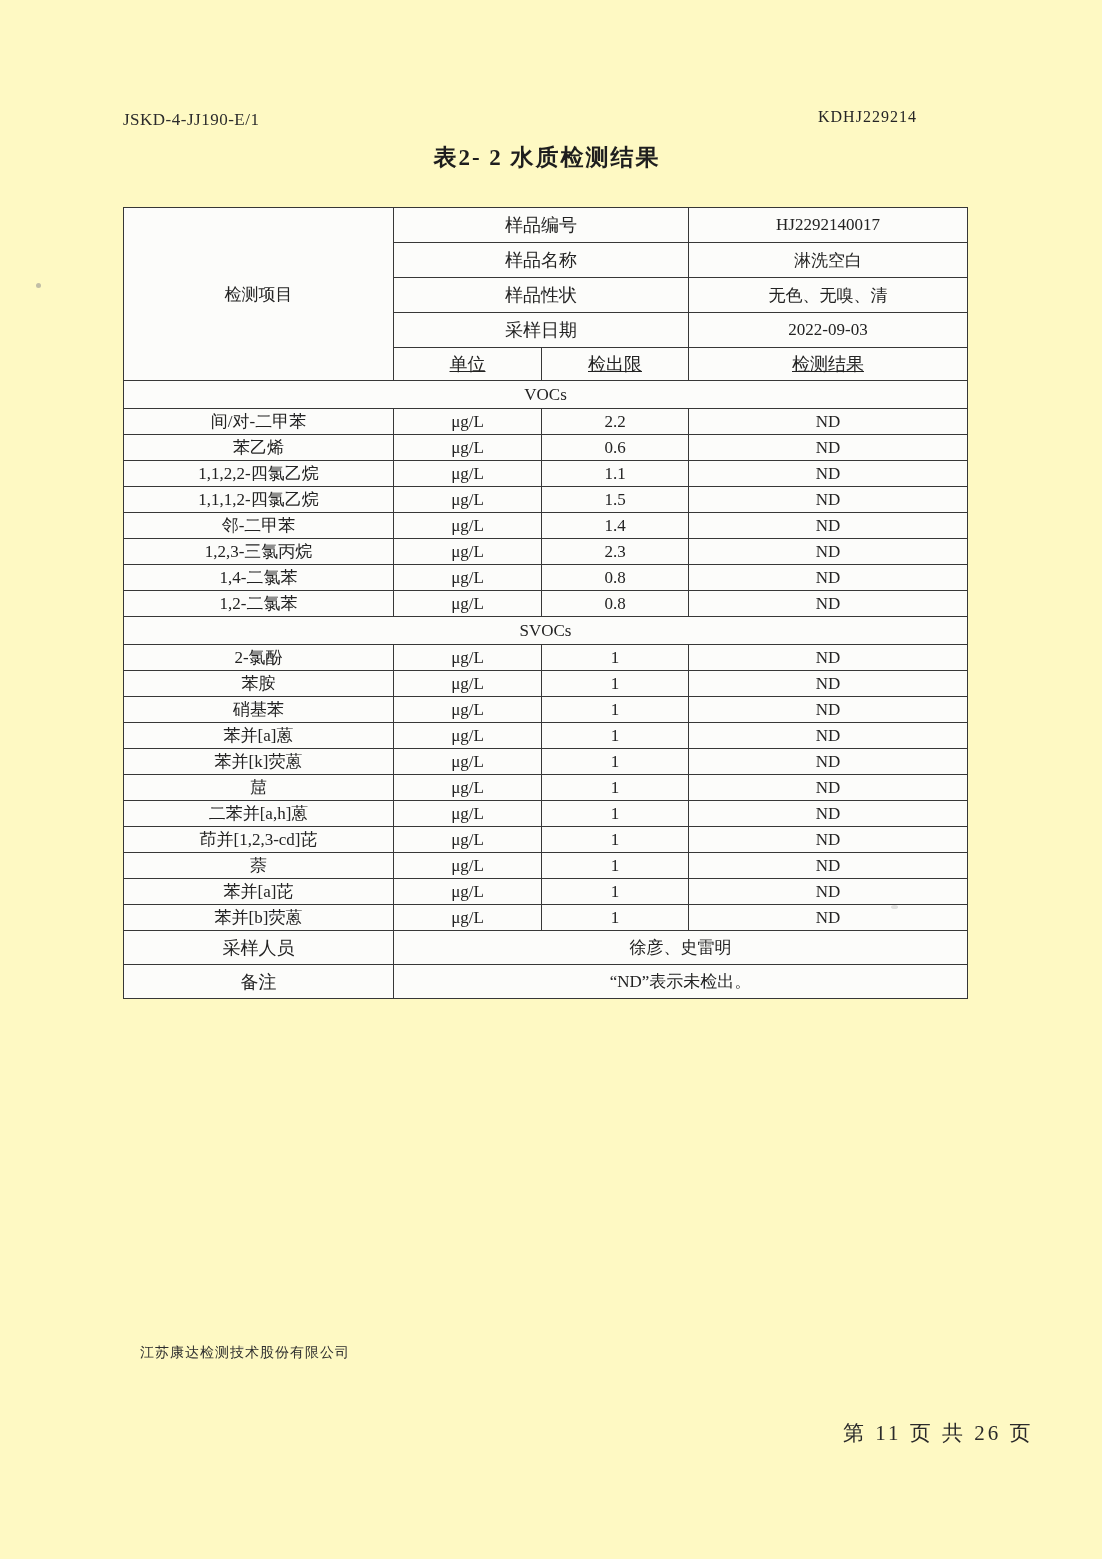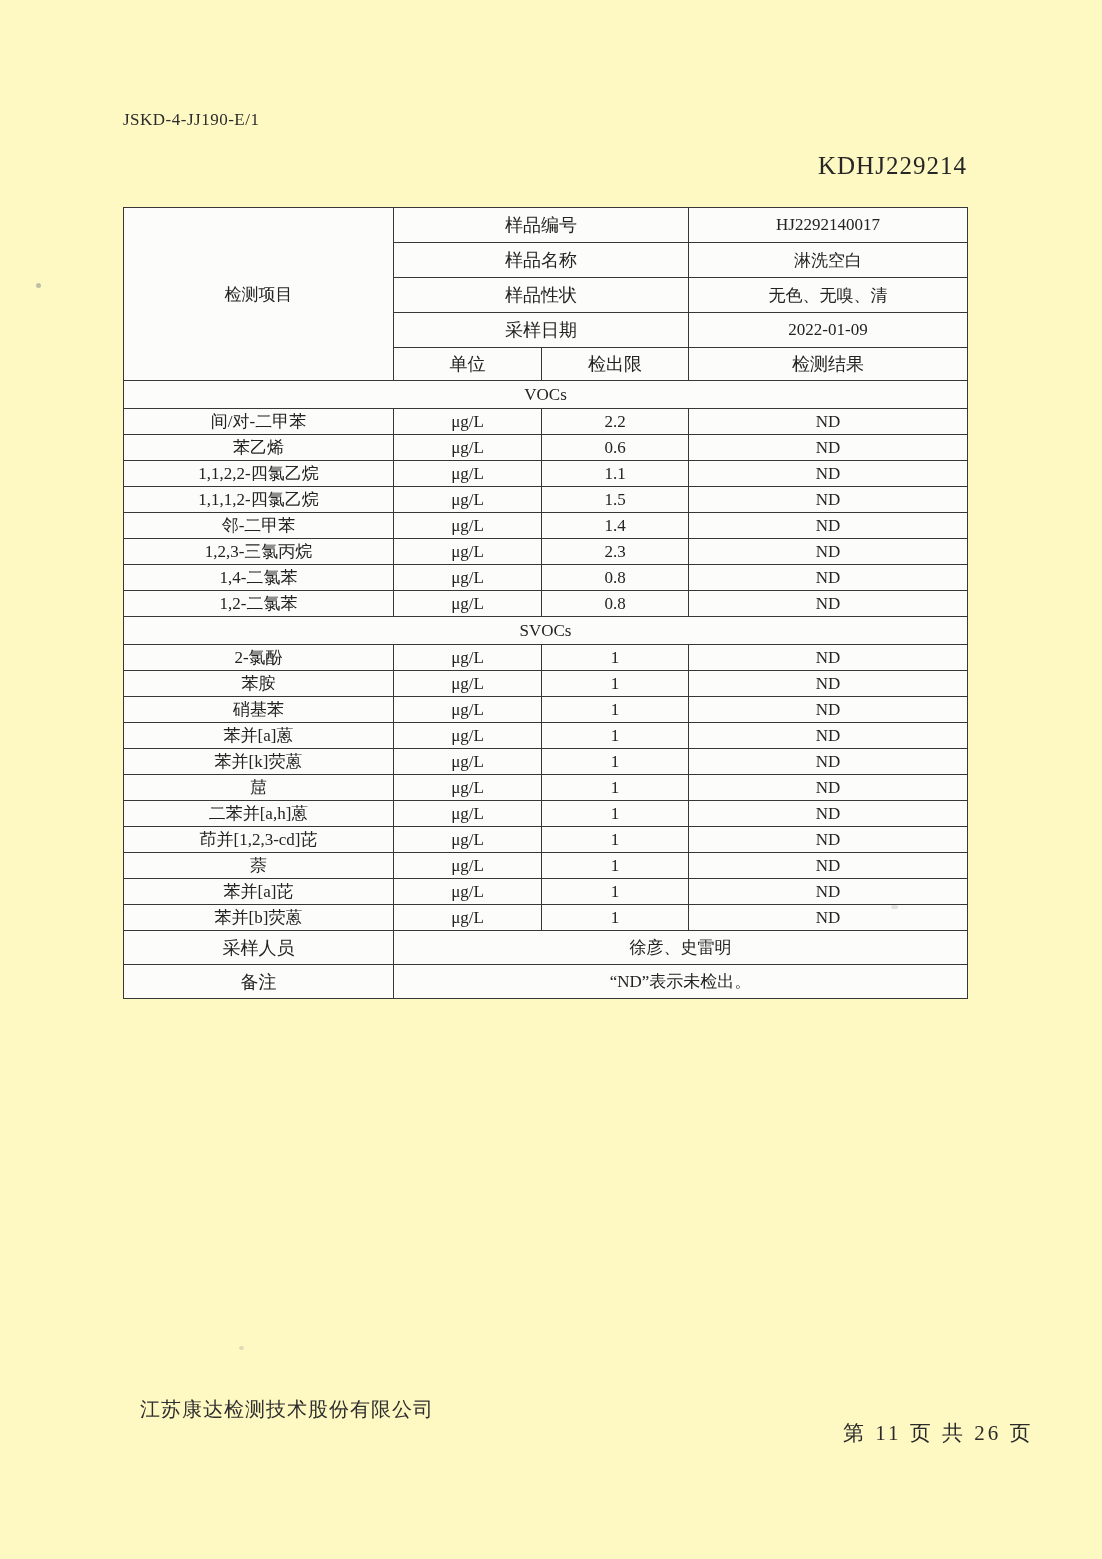--- a/index.html
+++ b/index.html
@@ -15,21 +15,21 @@
     background: #fef9c3;
     overflow: hidden;
   }
   
   .doc-code {
     position: absolute; left: 123px; top: 110px;
     font-size: 17px; letter-spacing: 0.5px; color: #2c2c2c;
   }
   .report-no {
     position: absolute; left: 818px; top: 108px;
-    font-size: 25px; letter-spacing: 1px; color: #262626; margin-top: 44px;
+    font-size: 16px; letter-spacing: 1px; color: #262626;
   }
   .page-title {
     position: absolute; left: 0; top: 142px; width: 1094px;
     text-align: center;
     font-size: 23px; font-weight: bold; letter-spacing: 2px; color: #1e1e1e;
   }
   
   .tbl-wrap { position: absolute; left: 123px; top: 207px; }
   table.result {
     border-collapse: collapse; table-layout: fixed;
@@ -39,50 +39,51 @@
   table.result td {
     border: 1.6px solid #373737;
     font-size: 17px;
     text-align: center;
     padding: 0 2px;
     color: #232323;
     overflow: hidden;
     white-space: nowrap;
   }
   .h-info   { height: 35px; }
-  .h-sub    { height: 33px; }
+  .h-sub    { height: 33px; text-decoration: underline; }
   .h-sect   { height: 28px; }
   .h-data   { height: 26px; }
   .h-foot   { height: 34px; }
   td.section-cell { text-align: left; padding-left: 5px; font-size: 17px; }
   td.val-left { text-align: left; padding-left: 7px; }
   td.c-proj { font-size: 18px; }
   table.result td.lab { font-size: 18px; }
   
   .footer-company {
-    position: absolute; left: 140px; top: 1396px;
-    font-size: 20px; color: #2e2e2e; letter-spacing: 1px;
+    position: absolute; left: 140px; top: 1344px;
+    font-size: 14px; color: #2e2e2e; letter-spacing: 1px;
   }
   .footer-page {
     position: absolute; left: 843px; top: 1419px;
     font-size: 21px; color: #2a2a2a; letter-spacing: 3px;
   }
   
   .speck { position: absolute; background: #8e8e8e; border-radius: 50%; }
   .speck-1 { left: 36px;  top: 283px; width: 5px; height: 5px; opacity: .55; }
   .speck-2 { left: 891px; top: 905px; width: 7px; height: 4px; opacity: .25; }
   .speck-3 { left: 239px; top: 1346px; width: 5px; height: 4px; opacity: .28; }
 </style>
 </head>
 <body>
 
 <div class="page">
 
   <div class="doc-code">JSKD-4-JJ190-E/1</div>
   <div class="report-no">KDHJ229214</div>
+  <div class="page-title">表2- 2 水质检测结果</div>
 
   <div class="tbl-wrap">
     <table class="result">
       <colgroup>
         <col style="width:270px">
           <col style="width:148px">
           <col style="width:147px">
           <col style="width:279px">
       </colgroup>
       <tbody>
@@ -94,21 +95,21 @@
         <tr class="h-info">
           <td class="lab" colspan="2">样品名称</td>
           <td>淋洗空白</td>
         </tr>
         <tr class="h-info">
           <td class="lab" colspan="2">样品性状</td>
           <td>无色、无嗅、清</td>
         </tr>
         <tr class="h-info">
           <td class="lab" colspan="2">采样日期</td>
-          <td>2022-01-09</td>
+          <td>2022-09-03</td>
         </tr>
         <tr class="h-sub">
           <td class="lab">单位</td>
           <td class="lab">检出限</td>
           <td class="lab">检测结果</td>
         </tr>
       </tbody>
       <tbody id="sections-body">
           <tr class="h-sect">
             <td colspan="4" class="section-cell">VOCs</td>

